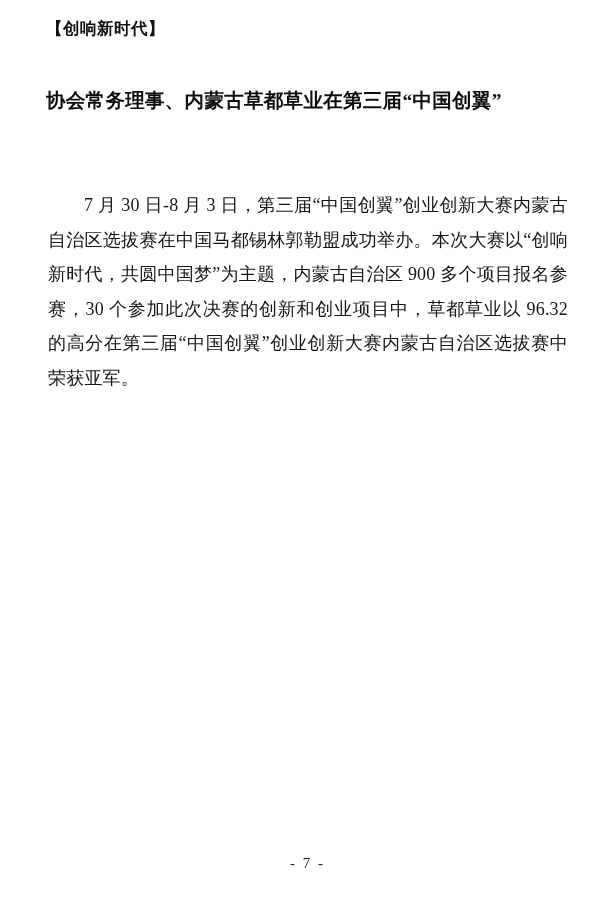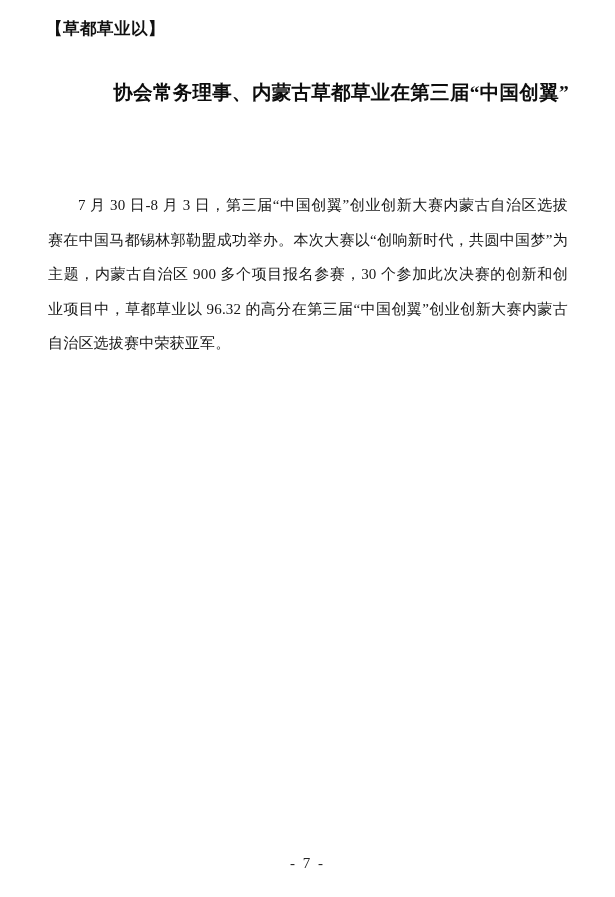--- a/index.html
+++ b/index.html
@@ -29,41 +29,41 @@
     font-family: "Liberation Serif", serif;
     font-weight: bold;
     font-size: 16.5px;
     letter-spacing: 0.5px;
     color: #111111;
     white-space: nowrap;
   }
   .doc-title {
     position: absolute;
     left: 46px;
-    top: 76px;
+    top: 84px;
     width: 523px;
-    text-align: right;
+    text-align: left;
     font-family: "Liberation Serif", serif;
     font-weight: bold;
     font-size: 19.5px;
     line-height: 34px;
     letter-spacing: 0.3px;
     color: #0d0d0d;
   }
   .doc-title .line {
     display: block;
     white-space: nowrap;
   }
   .body-text {
     position: absolute;
     left: 48px;
     top: 188px;
     width: 520px;
     font-family: "Liberation Serif", serif;
-    font-size: 15px;
+    font-size: 18px;
     line-height: 34.5px;
     color: #161616;
     text-align: justify;
     text-justify: inter-ideograph;
   }
   .body-text .para {
     margin: 0;
     text-indent: 2em;
     letter-spacing: 0.2px;
   }
@@ -77,21 +77,21 @@
     font-size: 15px;
     letter-spacing: 2px;
     color: #222222;
   }
 </style>
 </head>
 <body>
 
 <div class="page">
 
-  <div class="section-tag">【草都草业以】</div>
+  <div class="section-tag">【创响新时代】</div>
 
   <div class="doc-title">
     <span class="line">协会常务理事、内蒙古草都草业在第三届“中国创翼”</span>
   </div>
 
   <div class="body-text">
     <p class="para">7 月 30 日-8 月 3 日，第三届“中国创翼”创业创新大赛内蒙古自治区选拔赛在中国马都锡林郭勒盟成功举办。本次大赛以“创响新时代，共圆中国梦”为主题，内蒙古自治区 900 多个项目报名参赛，30 个参加此次决赛的创新和创业项目中，草都草业以 96.32 的高分在第三届“中国创翼”创业创新大赛内蒙古自治区选拔赛中荣获亚军。</p>
   </div>
 
   <div class="page-number">- 7 -</div>

